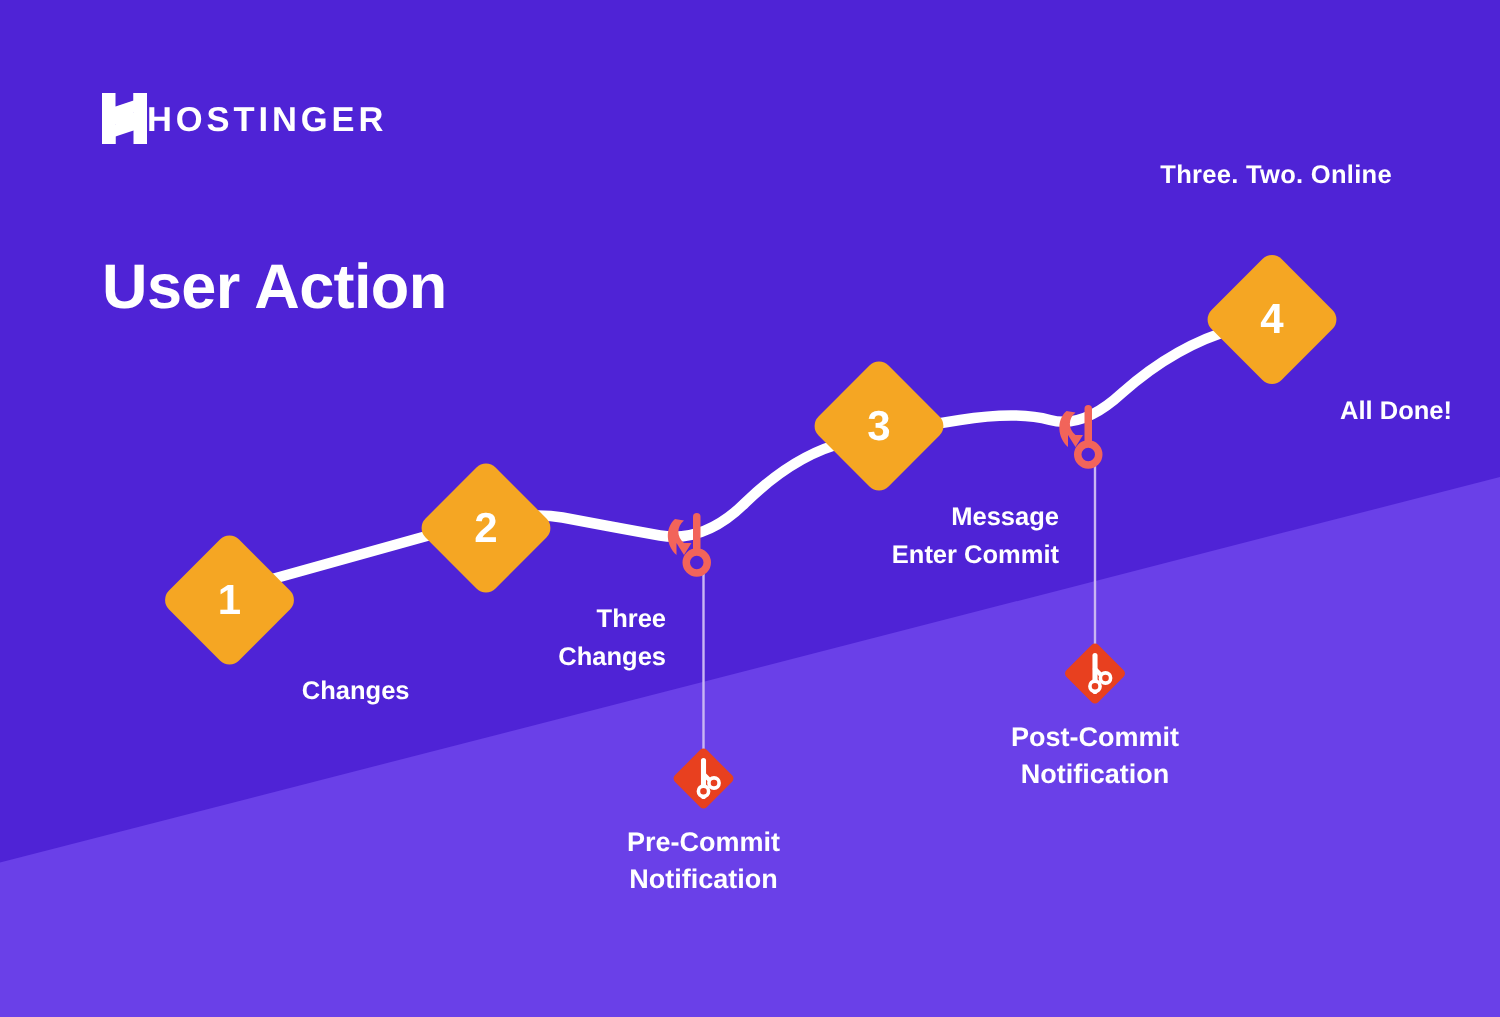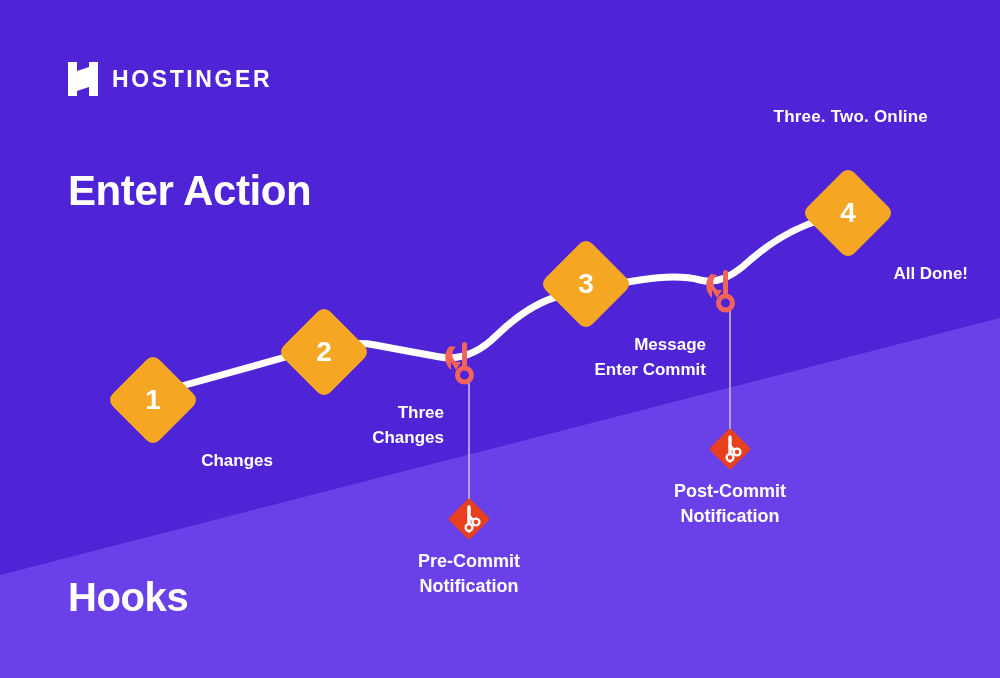--- a/index.html
+++ b/index.html
@@ -23,21 +23,20 @@
     width: 1000px; height: 678px;
     pointer-events: none;
   }
   
   .logo-wrap {
     position: absolute;
     left: 68px;
     top: 62px;
     display: flex;
     align-items: center;
-    gap: 14px;
   }
   .logo-mark { width: 30px; height: 34px; display: block; }
   .logo-text {
     color: #ffffff;
     font-size: 23px;
     font-weight: bold;
     letter-spacing: 2.6px;
   }
   .tagline {
     position: absolute;
@@ -147,22 +146,21 @@
   <div class="logo-wrap">
     <svg class="logo-mark" viewBox="0 0 30 34">
       <path d="M0,0 L9,0 L9,9 L21,5 L21,0 L30,0 L30,13 L21,13 L21,17 L9,21 L9,34 L0,34 Z" fill="#ffffff"></path>
       <path d="M30,34 L21,34 L21,25 L9,29 L9,34 L0,34 L0,21 L9,21 L9,17 L21,13 L21,0 L30,0 Z" fill="#ffffff"></path>
     </svg>
     <span class="logo-text">HOSTINGER</span>
   </div>
 
   <div class="tagline">Three. Two. Online</div>
 
-  <div class="title-user-action">Enter Action</div>
-  <div class="title-hooks">Hooks</div>
+  <div class="title-user-action">User Action</div>
 
   <svg class="path-svg" viewBox="0 0 1000 678">
 
     <line x1="469" y1="380" x2="469" y2="520" stroke="#C9B6F2" stroke-width="1.6"></line>
     <line x1="730" y1="308" x2="730" y2="450" stroke="#C9B6F2" stroke-width="1.6"></line>
 
     <path d="M 178 387 L 300 353 Q 348 340 375 345 Q 412 352 440 357 Q 470 362 497 335 Q 530 303 563 295 Q 600 286 640 280 Q 678 274 700 280 Q 722 286 748 262 Q 784 230 824 219" fill="none" stroke="#FFFFFF" stroke-width="7" stroke-linecap="round"></path>
   </svg>
 
   <div class="step" style="left:153px; top:400px;">

